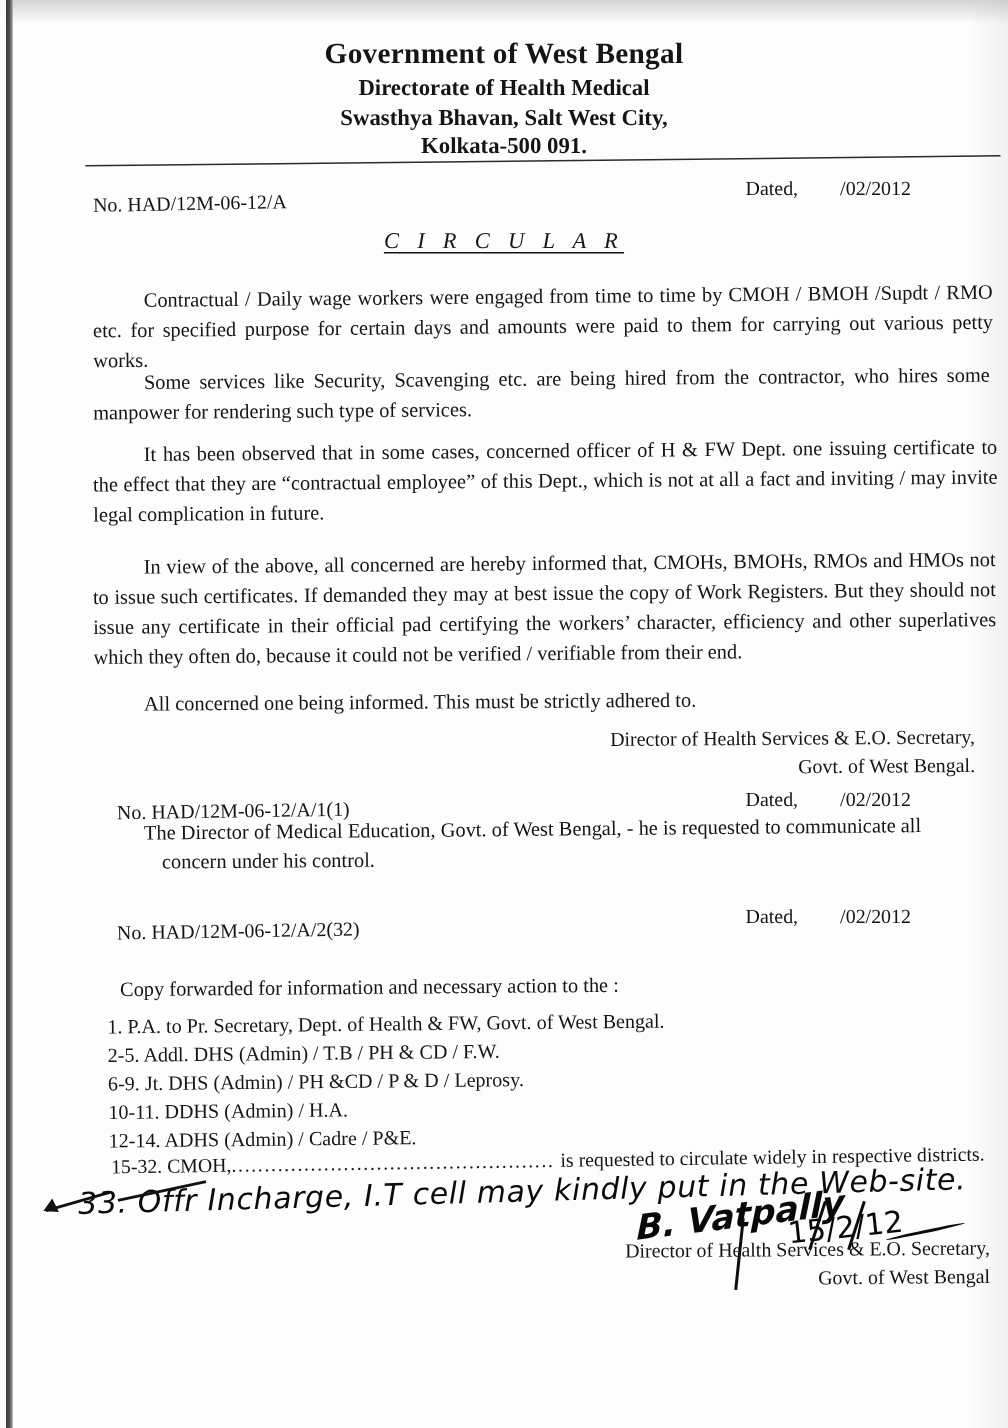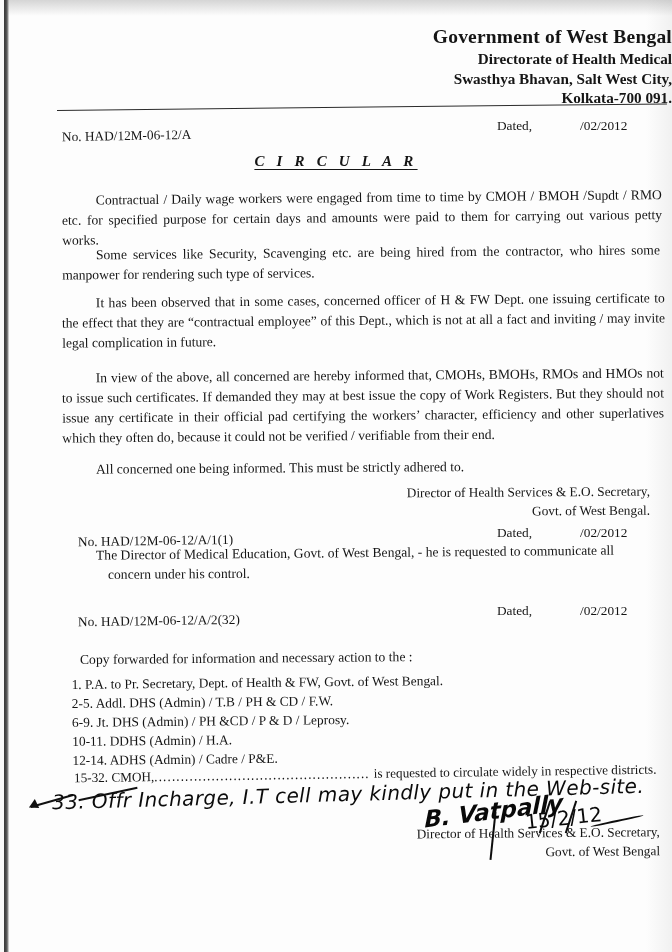--- a/index.html
+++ b/index.html
@@ -46,21 +46,21 @@
     position: absolute;
     right: 0; top: 0; width: 26px; height: 952px;
     background: linear-gradient(270deg, rgba(150,150,150,.12), rgba(255,255,255,0));
   }
 
   
   .letterhead {
     position: absolute;
     left: 0; top: 26px;
     width: 672px;
-    text-align: right;
+    text-align: center;
   }
   .lh-line1 {
     font-weight: bold;
     font-size: 19.5px;
     letter-spacing: .2px;
     line-height: 1.12;
   }
   .lh-line2 {
     font-weight: bold;
     font-size: 15.2px;
@@ -96,31 +96,31 @@
     text-align: justify;
   }
   .memo-no {
     font-size: 13.3px;
     white-space: nowrap;
   }
   .dated-row {
     font-size: 13.3px;
     white-space: nowrap;
   }
-  .dated-label { margin-right: 48px; }
+  .dated-label { margin-right: 28px; }
 
   .circular-title {
     position: absolute;
     left: 0; top: 152px;
     width: 672px;
     text-align: center;
   }
   .circular-title span {
     font-style: italic;
-    font-weight: bold;
+    font-weight: normal;
     font-size: 15px;
     letter-spacing: 4.2px;
     text-decoration: underline;
     text-underline-offset: 3px;
   }
 
   .para { text-indent: 34px; }
 
   .sign-block {
     position: absolute;
@@ -221,21 +221,21 @@
 
   <div class="scan-shade-top"></div>
   <div class="scan-edge-left"></div>
   <div class="scan-edge-left2"></div>
   <div class="scan-shade-right"></div>
 
   <div class="letterhead">
     <div class="lh-line1">Government of West Bengal</div>
     <div class="lh-line2">Directorate of Health Medical</div>
     <div class="lh-line3">Swasthya Bhavan, Salt West City,</div>
-    <div class="lh-line4">Kolkata-700 091.</div>
+    <div class="lh-line4">Kolkata-500 091.</div>
   </div>
   <div class="rule"></div>
 
   <div class="abs memo-no" style="left:62px; top:128px; transform:rotate(-1.1deg);">No. HAD/12M-06-12/A</div>
 
   <div class="abs dated-row" style="left:497px; top:118px;">
     <span class="dated-label">Dated,</span><span>/02/2012</span>
   </div>
 
   <div class="circular-title">

